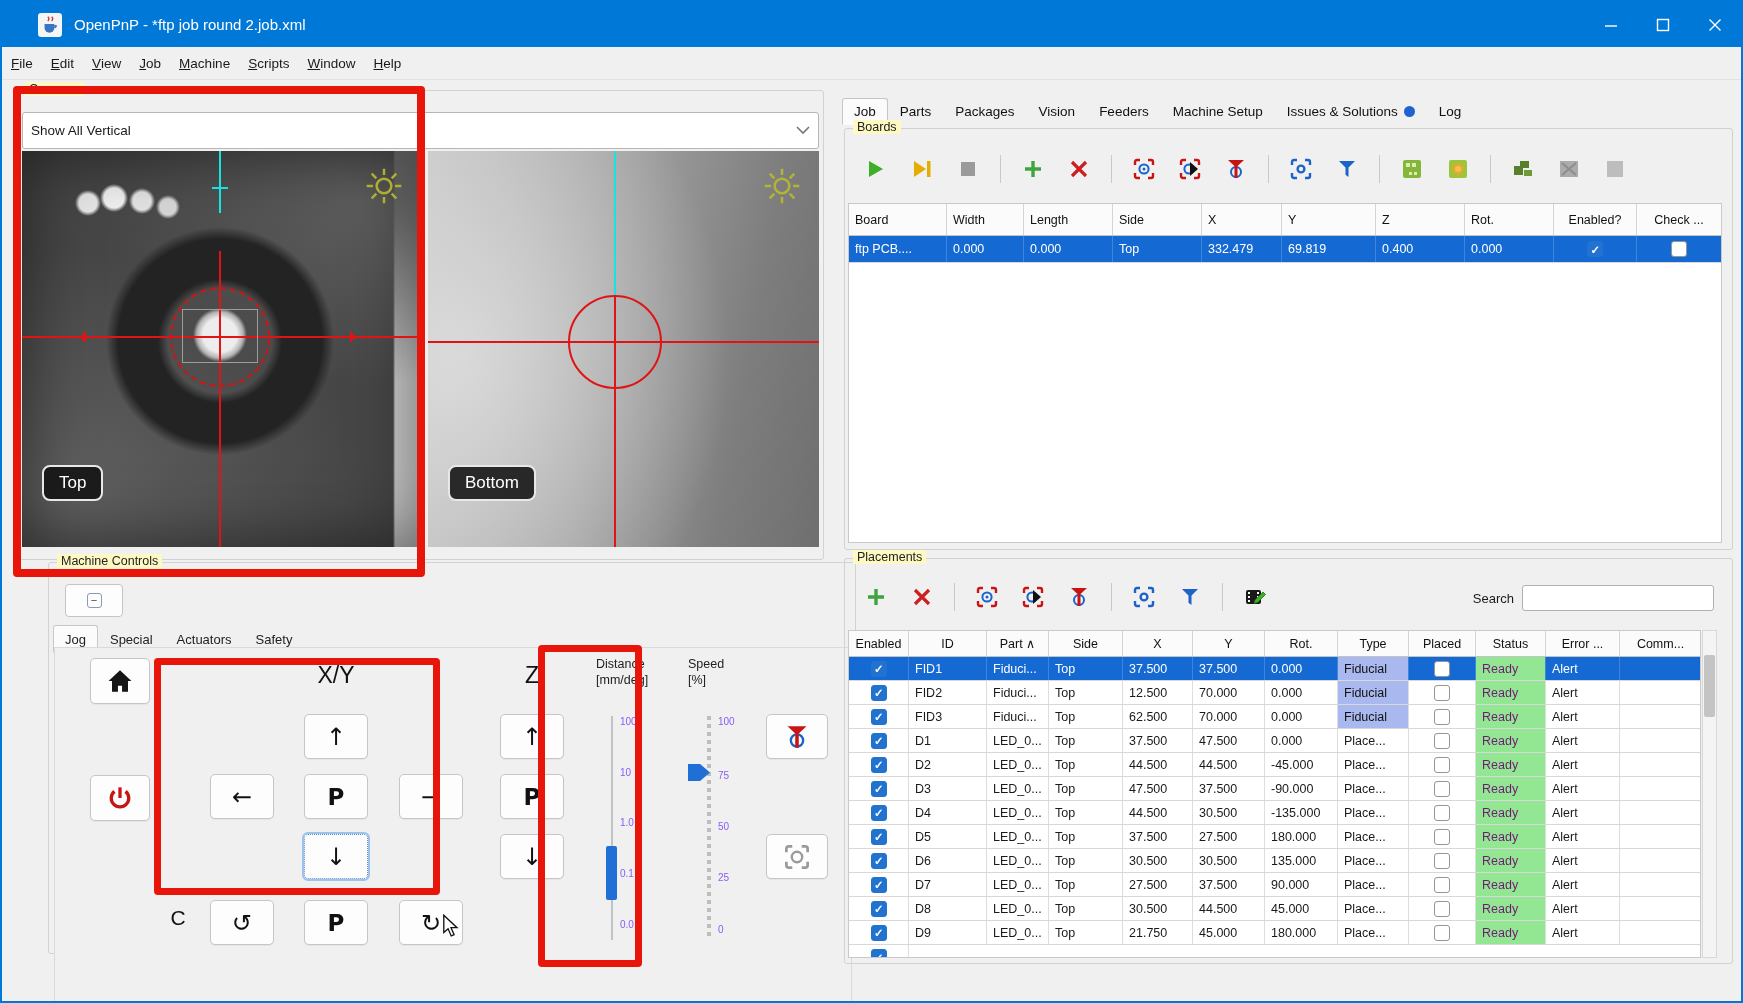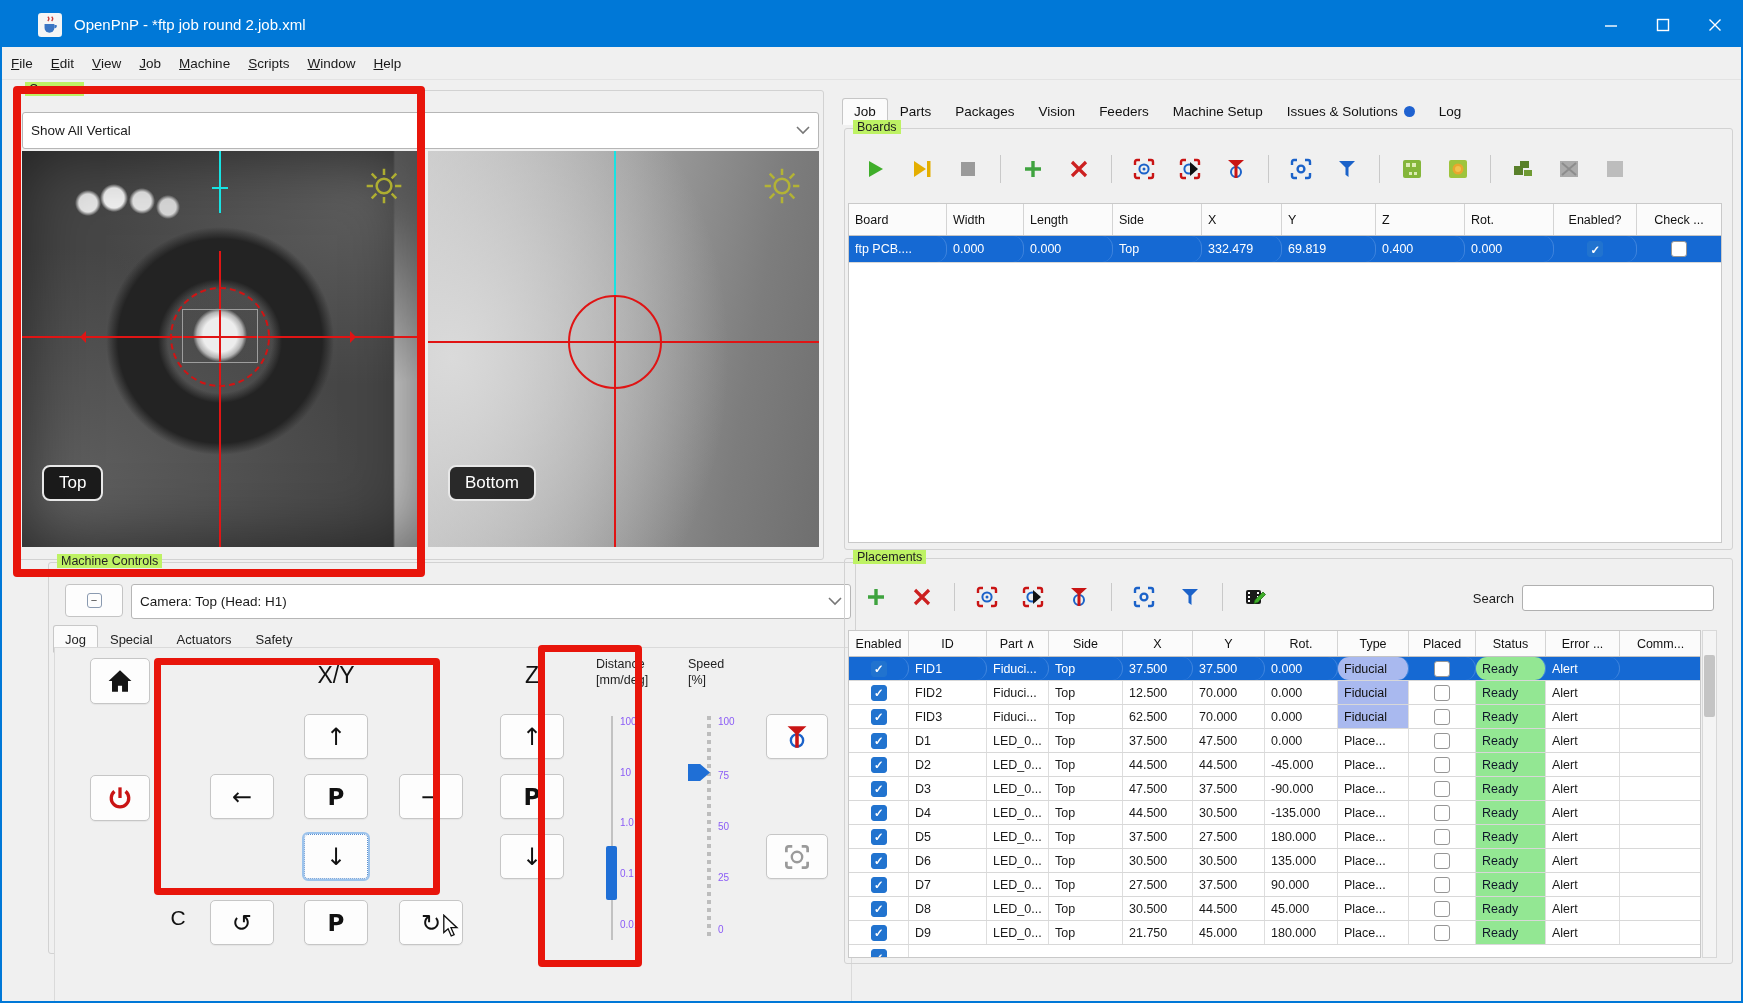--- a/index.html
+++ b/index.html
@@ -15,21 +15,21 @@
   #titlebar .spacer{flex:1;}
   .win-btn{width:52px;height:45px;display:flex;align-items:center;justify-content:center;}
   .win-btn svg{display:block;}
   
   #menubar{position:absolute;left:0;top:45px;width:100%;height:33px;background:#f0f0f0;
            display:flex;align-items:stretch;border-bottom:1px solid #e3e3e3;font-size:13.5px;}
   .menu-item{padding:0 9px;display:flex;align-items:center;}
   .menu-item .u{text-decoration:underline;}
   
   .group{position:absolute;border:1px solid #d2d2d2;border-radius:3px;}
-  .glabel{position:absolute;top:-9px;left:8px;background:#bef264;padding:0 4px;font-size:12.5px;color:#222;}
+  .glabel{position:absolute;top:-9px;left:8px;background:#fef9c3;padding:0 4px;font-size:12.5px;color:#222;}
   
   .combo{position:absolute;background:#fff;border:1px solid #b6b6b6;border-radius:3px;
          display:flex;align-items:center;font-size:13.5px;padding:0 8px;}
   .combo .chev{margin-left:auto;}
   
   #cam-group{left:14px;top:88px;width:808px;height:470px;}
   #cam-combo{left:5px;top:21px;width:797px;height:37px;}
   .camview{position:absolute;top:60px;height:396px;overflow:hidden;}
   #cam-top{left:5px;width:399px;
     background:
@@ -96,23 +96,23 @@
   .tsep{width:1px;height:28px;background:#c9c9c9;margin:0 5px;}
   
   .tbl{position:absolute;background:#fff;border:1px solid #c9c9c9;font-size:12.5px;overflow:hidden;}
   .thead{display:flex;background:#fbfbfb;border-bottom:1px solid #c4c4c4;}
   .th{padding:0 6px;display:flex;align-items:center;justify-content:center;border-right:1px solid #d4d4d4;
       overflow:hidden;white-space:nowrap;color:#111;}
   .tr{display:flex;border-bottom:1px solid #d8d8d8;background:#fff;}
   .td{padding:0 6px;display:flex;align-items:center;border-right:1px solid #dedede;
       overflow:hidden;white-space:nowrap;}
   .tr.sel{background:#1569d3;color:#fff;}
-  .tr.sel .td{border-right-color:#3f84dd;border-radius:11px;}
+  .tr.sel .td{border-right-color:#3f84dd;}
   .td.t-fid{background:#a9b9ef;color:#111;}
-  .td.st-ready{background:#93e793;color:#0f172a;}
+  .td.st-ready{background:#93e793;color:#701a75;}
   
   #boards-tbl{left:3px;top:74px;width:874px;height:340px;}
   #boards-tbl .thead{height:32px;}
   #boards-tbl .tr{height:27px;}
   #boards-tbl .th,#boards-tbl .td{flex:0 0 auto;}
   #boards-tbl .th{justify-content:flex-start;}
   #boards-tbl .th:nth-of-type(1),#boards-tbl .td:nth-child(1){width:98px;}
   #boards-tbl .th:nth-of-type(2),#boards-tbl .td:nth-child(2){width:77px;}
   #boards-tbl .th:nth-of-type(3),#boards-tbl .td:nth-child(3){width:89px;}
   #boards-tbl .th:nth-of-type(4),#boards-tbl .td:nth-child(4){width:89px;}
@@ -266,26 +266,20 @@
         </svg>
       <div class="cam-badge">Bottom</div>
     </div>
   </div>
 
   <div id="mc-group" class="group">
     <span class="glabel">Machine Controls</span>
     <div id="mc-collapse">
         <span class="sq">−</span>
       </div>
-    <div id="mc-combo" class="combo">
-      <span>Camera: Top (Head: H1)</span>
-      <svg class="chev" width="14" height="9">
-          <path d="M1 1l6 6 6-6" fill="none" stroke="#777" stroke-width="1.6"></path>
-        </svg>
-    </div>
     <div id="mc-tabs">
 
     <div class="mtab active">
           <span>Jog</span>
         </div>
         <div class="mtab">
           <span>Special</span>
         </div>
         <div class="mtab">
           <span>Actuators</span>

